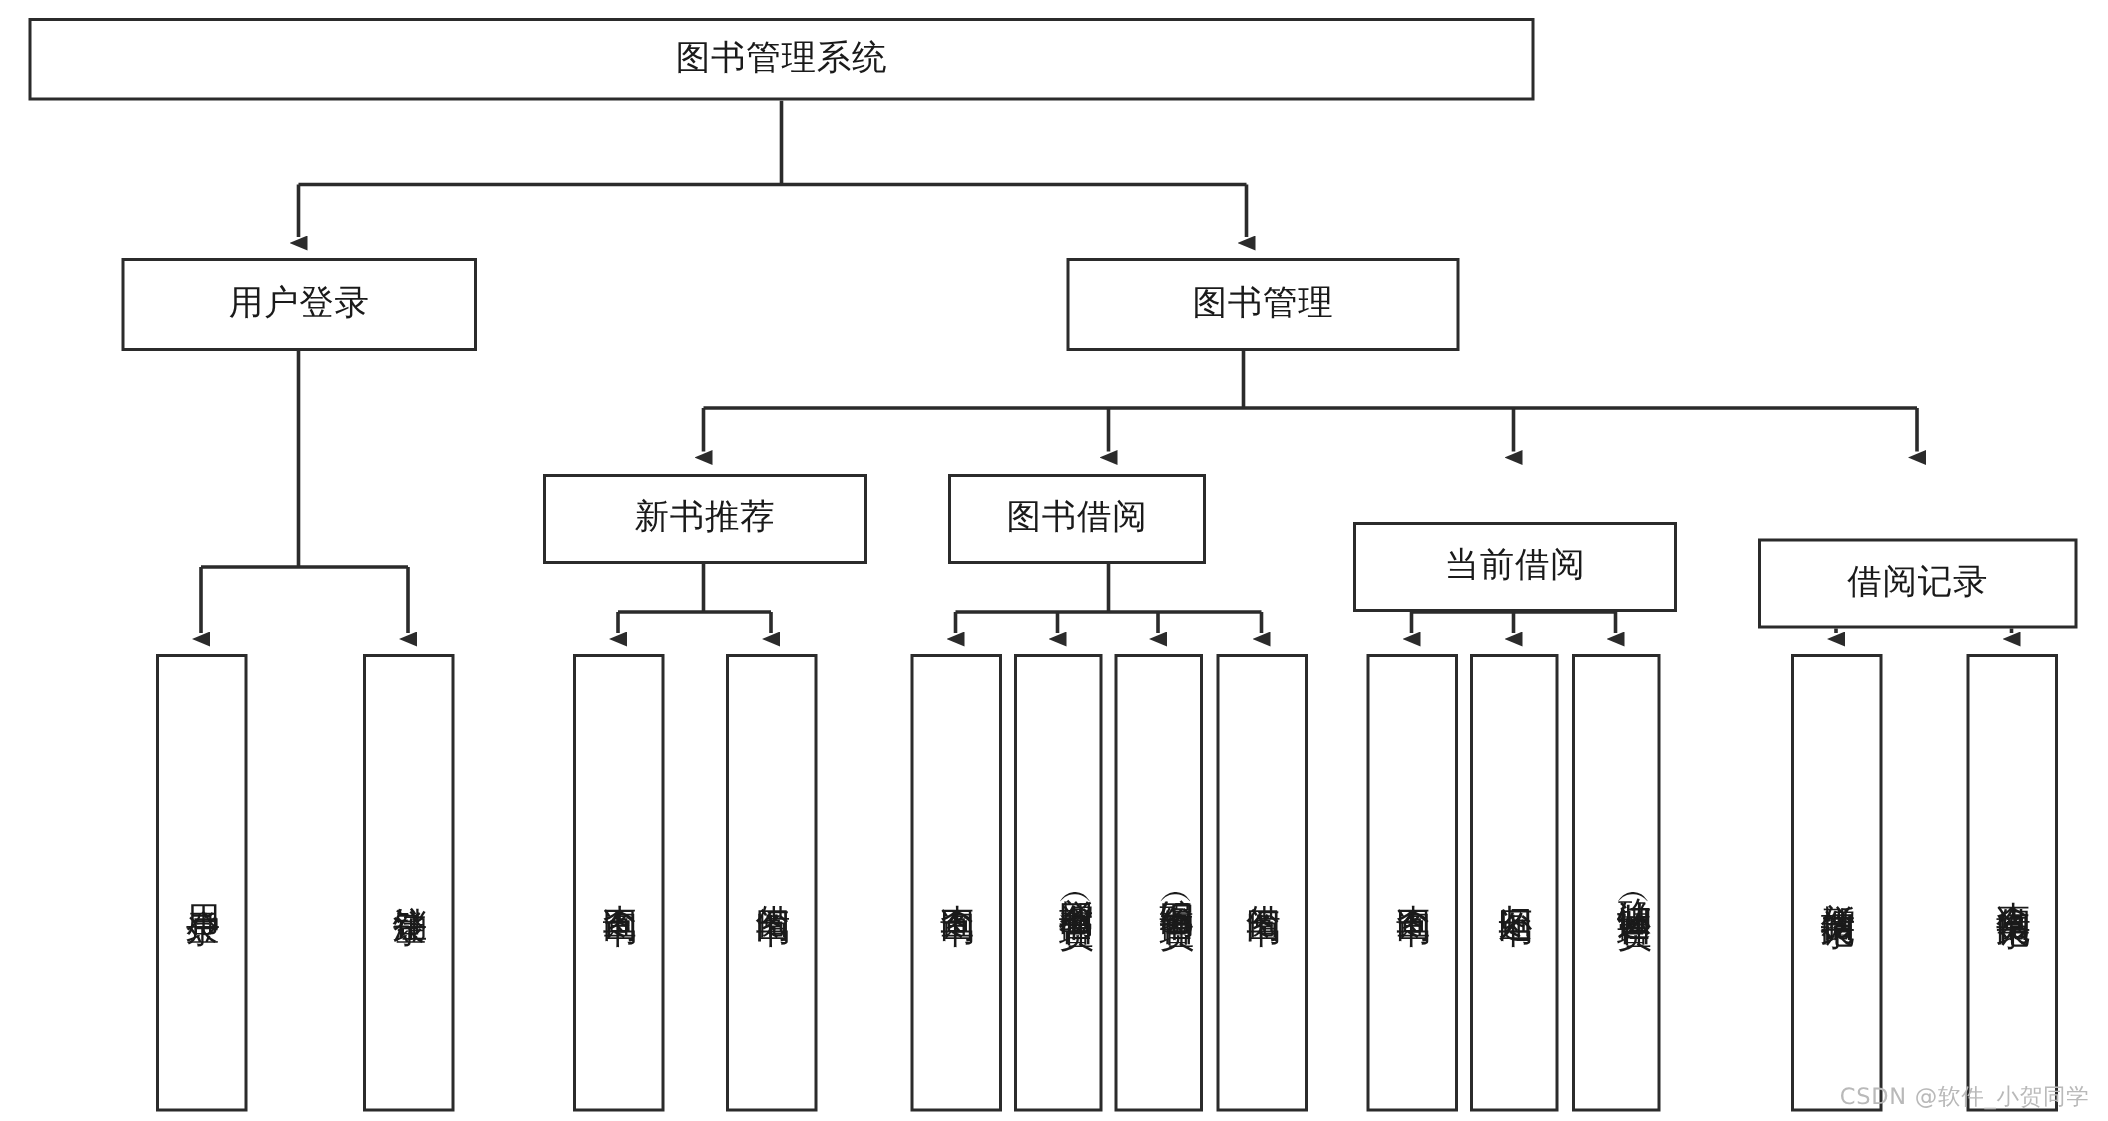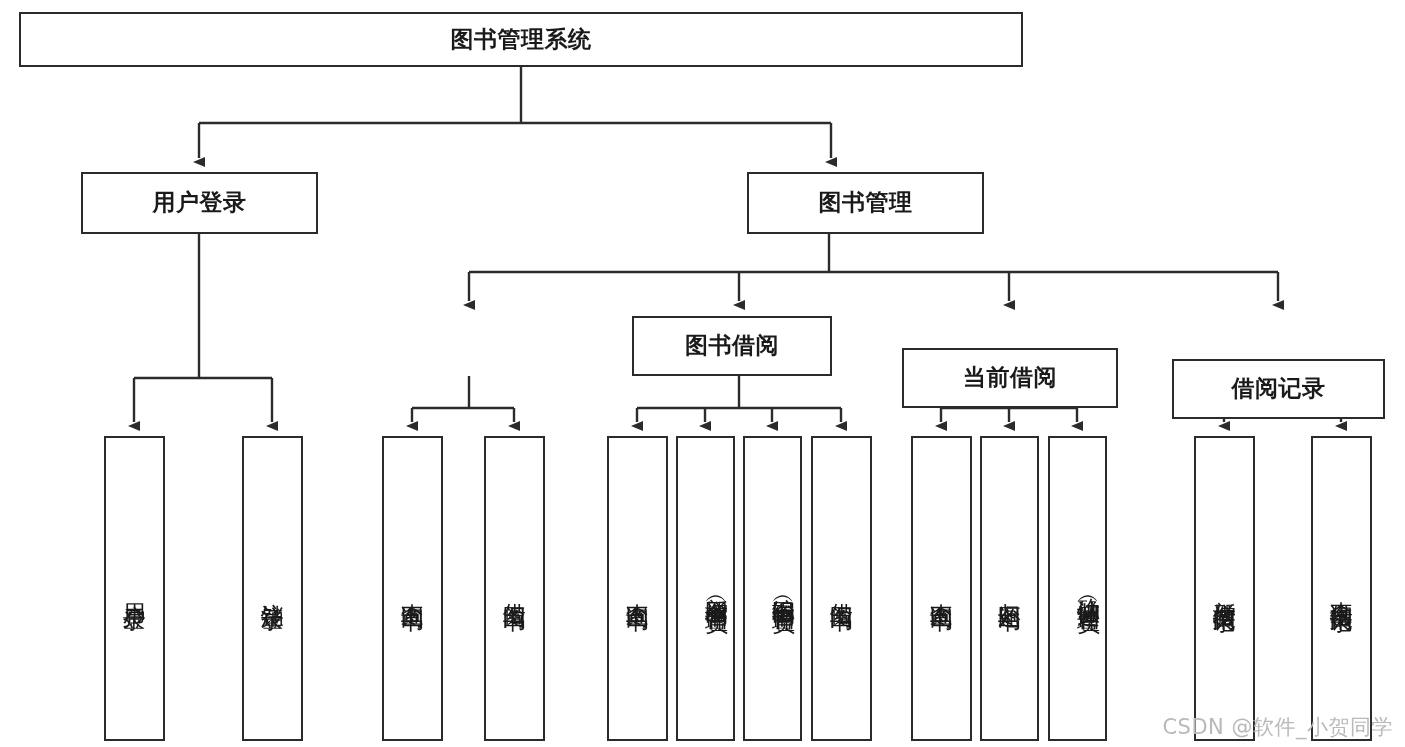--- a/index.html
+++ b/index.html
@@ -24,21 +24,20 @@
     background: #ffffff;
     display: flex;
     align-items: center;
     justify-content: center;
     color: #1a1a1a;
   }
   .node.h {
     font-size: 23px;
     line-height: 1.2;
     letter-spacing: 0.5px;
-    font-weight: bold;
   }
   .node.root {
     font-size: 23px;
   }
   .node.leaf {
     writing-mode: vertical-rl;
     text-orientation: upright;
     font-size: 23px;
     line-height: 1.42;
     letter-spacing: 2px;
@@ -58,21 +57,21 @@
     left: 0;
     top: 0;
     width: 1405px;
     height: 747px;
     pointer-events: none;
   }
   .watermark {
     position: absolute;
     right: 12px;
     bottom: 6px;
-    font-size: 21px;
+    font-size: 15px;
     color: #b9b9b9;
     letter-spacing: 0.5px;
     white-space: nowrap;
   }
 </style>
 </head>
 <body>
 
 <div id="canvas">
 
@@ -126,25 +125,28 @@
     </g>
   </svg>
 
   <div class="node root h" style="left:19px; top:12px; width:1004px; height:55px;">
     <span>图书管理系统</span>
   </div>
 
   <div class="node h" style="left:81px; top:172px; width:237px; height:62px;">
     <span>用户登录</span>
   </div>
-  <div class="node h" style="left:711px; top:172px; width:237px; height:62px;margin-left:36px;">
+  <div class="node h" style="left:711px; top:172px; width:262px; height:62px;">
     <span>图书管理</span>
   </div>
 
-  <div class="node h" style="left:632px; top:316px; width:200px; height:60px;">
+  <div class="node h" style="left:362px; top:316px; width:216px; height:60px;">
+    <span>新书推荐</span>
+  </div>
+  <div class="node h" style="left:632px; top:316px; width:172px; height:60px;">
     <span>图书借阅</span>
   </div>
   <div class="node h" style="left:902px; top:316px; width:216px; height:60px;margin-top:32px;">
     <span>当前借阅</span>
   </div>
   <div class="node h" style="left:1172px; top:316px; width:213px; height:60px;margin-top:43px;">
     <span>借阅记录</span>
   </div>
 
   <div class="node leaf" style="left:104px; top:436px; width:61px; height:305px;">

